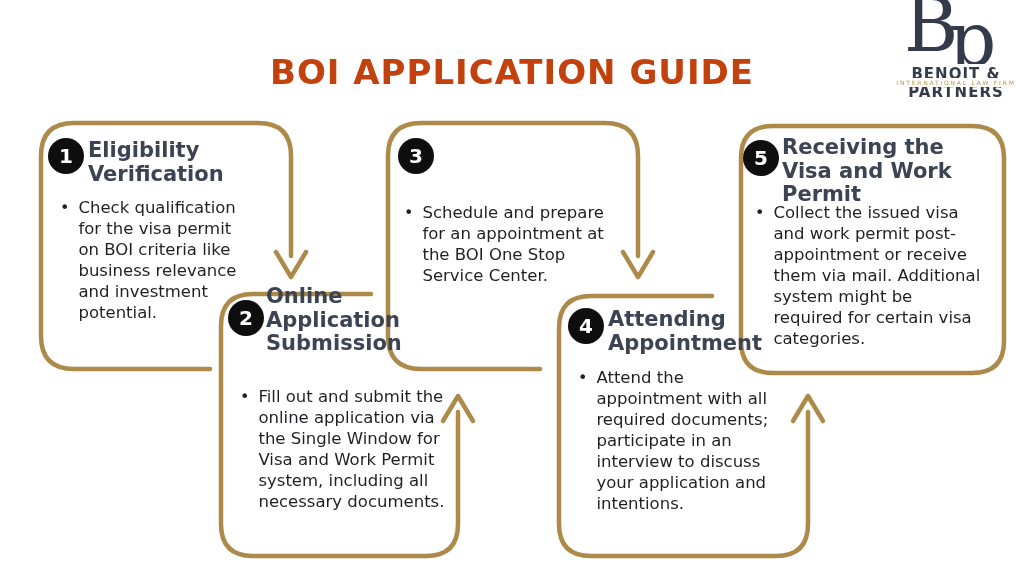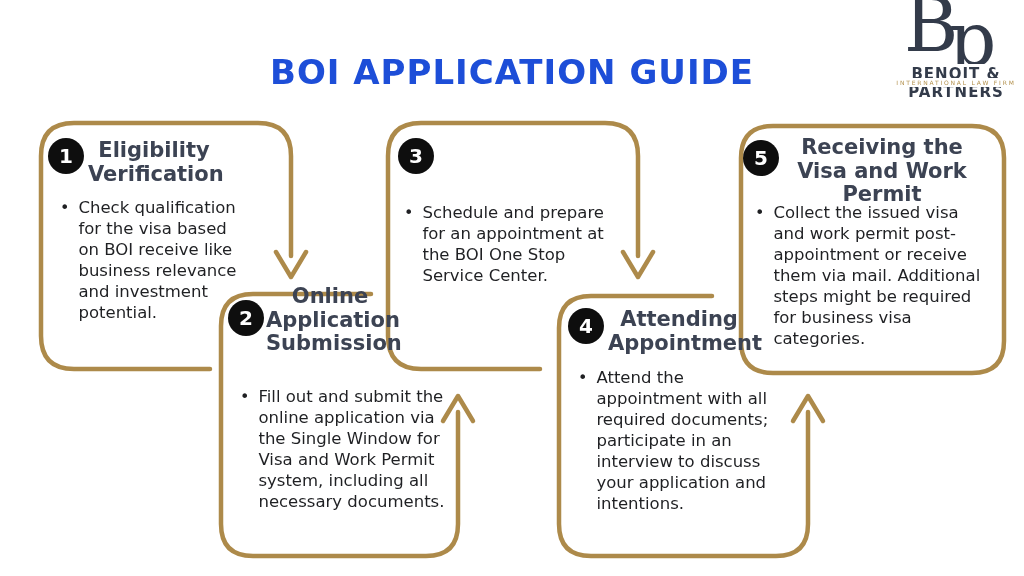--- a/index.html
+++ b/index.html
@@ -3,21 +3,21 @@
 <meta charset="utf-8">
 <style>
   html,body{margin:0;padding:0;background:#eee;}
   #canvas{
     position:relative;width:1024px;height:576px;background:#ffffff;
     overflow:hidden;font-family:"DejaVu Sans","Liberation Sans",sans-serif;
   }
   
   .main-title{
     position:absolute;left:0;top:52px;width:100%;text-align:center;
-    font-size:34px;font-weight:bold;letter-spacing:1px;color:#1d4ed8;
+    font-size:34px;font-weight:bold;letter-spacing:1px;color:#c2410c;
   }
   
   .logo{position:absolute;top:4px;right:6px;width:124px;height:102px;}
   .logo .glyph-b{
     position:absolute;left:10px;top:-16px;font-family:"DejaVu Serif","Liberation Serif",serif;
     font-size:74px;color:#333b4a;line-height:1;
   }
   .logo .glyph-p{
     position:absolute;left:55px;top:-2px;font-family:"DejaVu Serif","Liberation Serif",serif;
     font-size:74px;color:#333b4a;line-height:1;
@@ -32,21 +32,21 @@
   }
   
   .flow-svg{position:absolute;left:0;top:0;}
   .box-stroke{fill:none;stroke:#ad8a4a;stroke-width:4.5;stroke-linecap:round;stroke-linejoin:round;}
   
   .badge{
     position:absolute;width:36px;height:36px;border-radius:50%;background:#0e0e0e;
     color:#ffffff;font-size:20px;font-weight:bold;display:flex;align-items:center;justify-content:center;
   }
   .step-title{
-    position:absolute;font-size:21px;font-weight:bold;color:#3c4353;line-height:1.13;text-align:center;
+    position:absolute;font-size:21px;font-weight:bold;color:#3c4353;line-height:1.13;
   }
   .step-desc{position:absolute;display:flex;font-size:16.5px;color:#1f2023;line-height:1.27;}
   .step-desc .dot{margin-right:9px;font-size:16px;line-height:1.3;}
 </style>
 </head>
 <body>
 
 <div id="canvas">
 
   <svg class="flow-svg" width="1024" height="576" viewBox="0 0 1024 576">
@@ -69,21 +69,21 @@
     <div class="firm-name">BENOIT &amp; PARTNERS</div>
     <div class="firm-tagline">INTERNATIONAL LAW FIRM</div>
   </div>
 
   <div class="badge" style="left:48px;top:138px;">
     <span>1</span>
   </div>
   <div class="step-title" style="left:88px;top:139px;width:132px;">Eligibility Verification</div>
   <div class="step-desc" style="left:60px;top:198px;width:188px;">
     <span class="dot">•</span>
-    <span>Check qualification for the visa based on BOI receive like business relevance and investment potential.</span>
+    <span>Check qualification for the visa permit on BOI criteria like business relevance and investment potential.</span>
   </div>
 
   <div class="badge" style="left:228px;top:300px;">
     <span>2</span>
   </div>
   <div class="step-title" style="left:266px;top:285px;width:128px;">Online Application Submission</div>
   <div class="step-desc" style="left:240px;top:387px;width:218px;">
     <span class="dot">•</span>
     <span>Fill out and submit the online application via the Single Window for Visa and Work Permit system, including all necessary documents.</span>
   </div>
@@ -104,16 +104,16 @@
     <span class="dot">•</span>
     <span>Attend the appointment with all required documents; participate in an interview to discuss your application and intentions.</span>
   </div>
 
   <div class="badge" style="left:743px;top:140px;">
     <span>5</span>
   </div>
   <div class="step-title" style="left:782px;top:136px;width:200px;">Receiving the Visa and Work Permit</div>
   <div class="step-desc" style="left:755px;top:203px;width:228px;">
     <span class="dot">•</span>
-    <span>Collect the issued visa and work permit post-appointment or receive them via mail. Additional steps might be required for business visa categories.</span>
+    <span>Collect the issued visa and work permit post-appointment or receive them via mail. Additional system might be required for certain visa categories.</span>
   </div>
 
 </div>
 
 </body></html>

